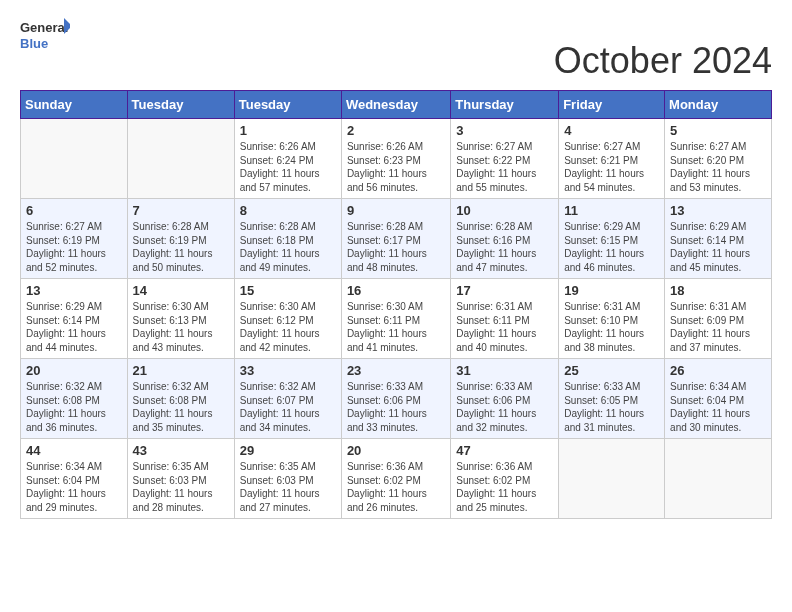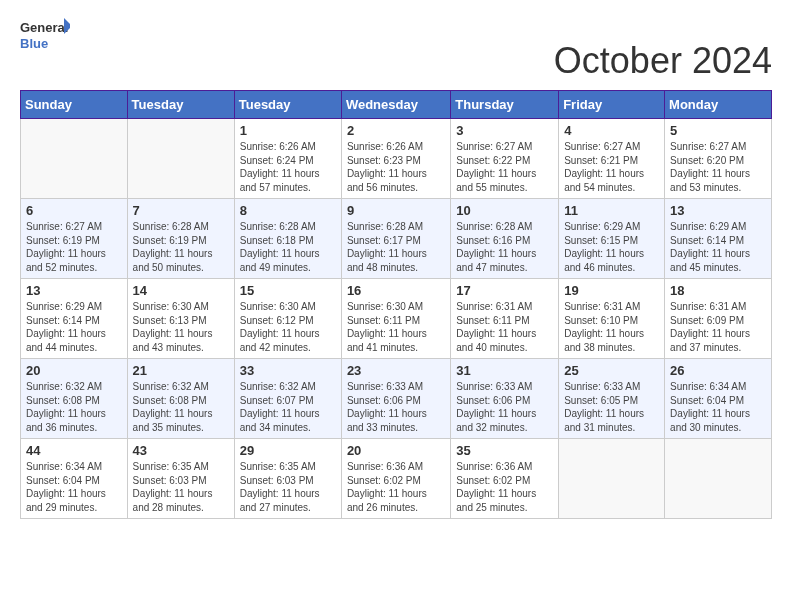--- a/index.html
+++ b/index.html
@@ -240,21 +240,21 @@
           </td>
           <td>
             <span class="day-number">29</span>
             <div class="cell-info">Sunrise: 6:35 AM<br>Sunset: 6:03 PM<br>Daylight: 11 hours and 27 minutes.</div>
           </td>
           <td>
             <span class="day-number">20</span>
             <div class="cell-info">Sunrise: 6:36 AM<br>Sunset: 6:02 PM<br>Daylight: 11 hours and 26 minutes.</div>
           </td>
           <td>
-            <span class="day-number">35</span>
+            <span class="day-number">47</span>
             <div class="cell-info">Sunrise: 6:36 AM<br>Sunset: 6:02 PM<br>Daylight: 11 hours and 25 minutes.</div>
           </td>
           <td class="empty"></td>
           <td class="empty"></td>
         </tr>
       </tbody>
   </table>
 </div>
 
 </body></html>

